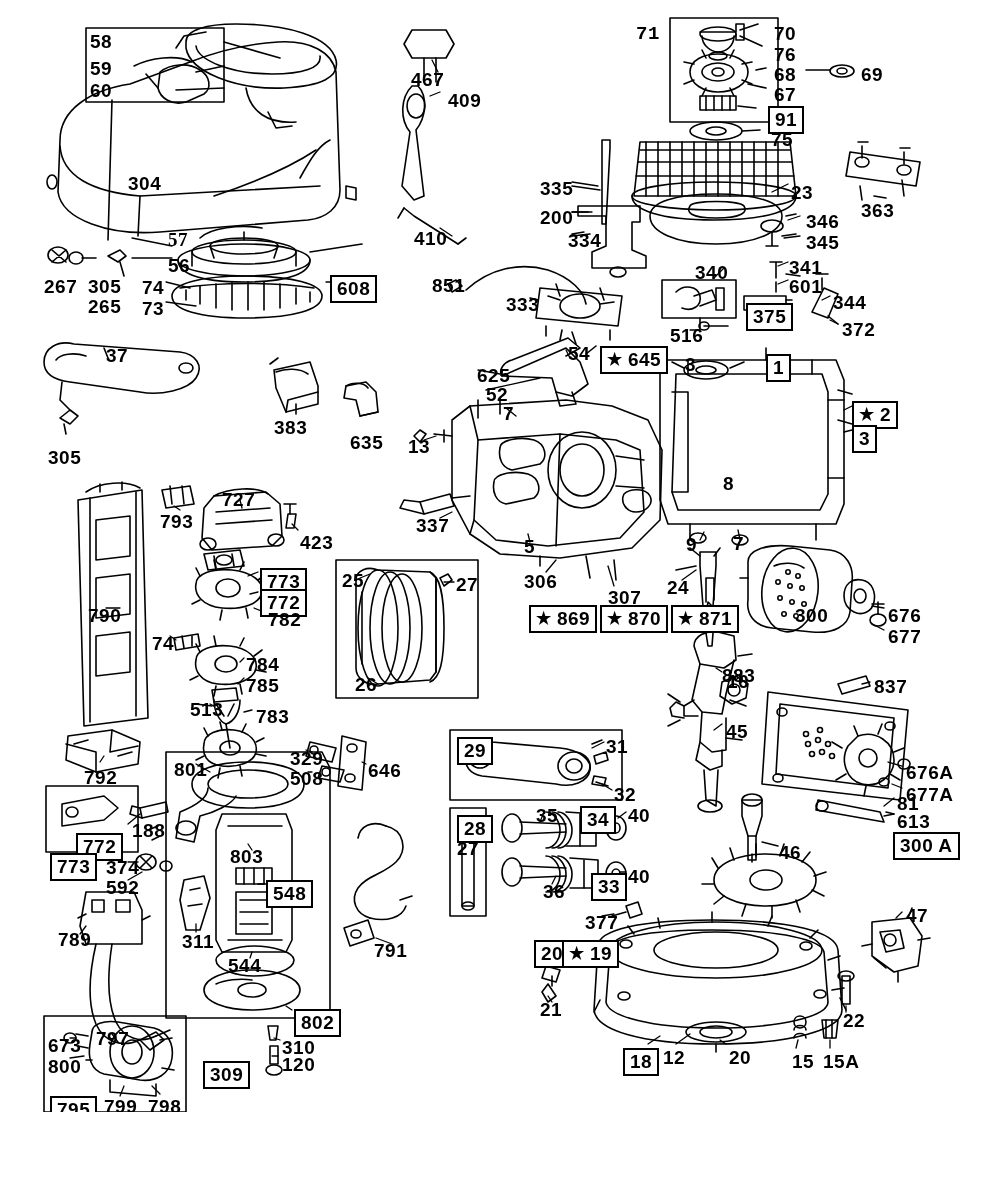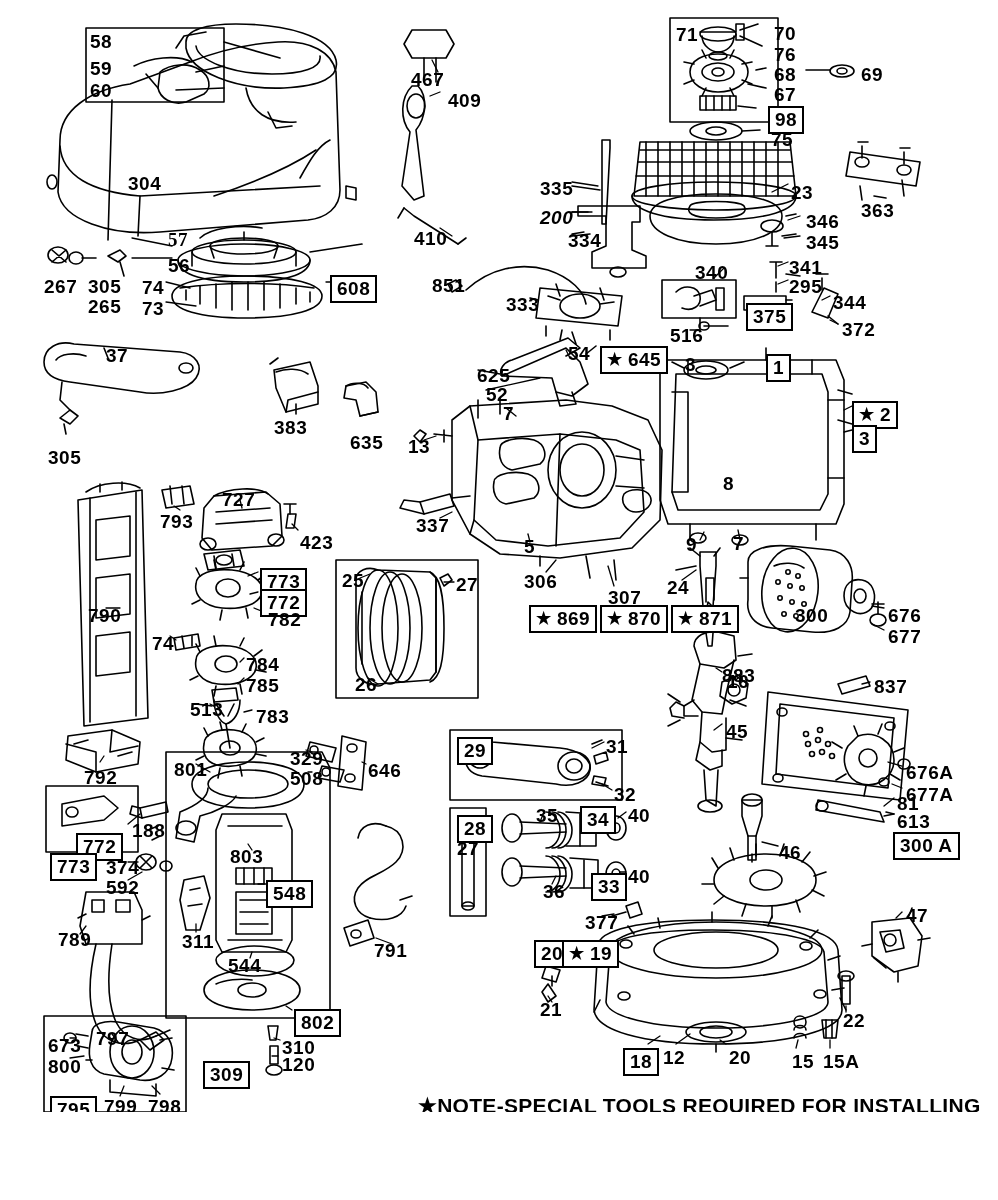--- a/index.html
+++ b/index.html
@@ -726,37 +726,37 @@
   </svg>
 
   <div id="labels">
       <div class="lbl" style="left: 90px; top: 32px;"><span>58</span></div>
       <div class="lbl" style="left: 90px; top: 59px;"><span>59</span></div>
       <div class="lbl" style="left: 90px; top: 81px;"><span>60</span></div>
       <div class="lbl" style="left: 128px; top: 174px;"><span>304</span></div>
       <div class="lbl" style="left: 411px; top: 70px;"><span>467</span></div>
       <div class="lbl" style="left: 448px; top: 91px;"><span>409</span></div>
       <div class="lbl" style="left: 414px; top: 229px;"><span>410</span></div>
-      <div class="lbl" style="left: 676px; top: 25px;"><span>71</span></div>
+      <div class="lbl" style="left: 636px; top: 25px; font-family: Liberation Mono, monospace;"><span>71</span></div>
       <div class="lbl" style="left: 774px; top: 24px;"><span>70</span></div>
       <div class="lbl" style="left: 774px; top: 45px;"><span>76</span></div>
       <div class="lbl" style="left: 774px; top: 65px;"><span>68</span></div>
       <div class="lbl" style="left: 861px; top: 65px;"><span>69</span></div>
       <div class="lbl" style="left: 774px; top: 85px;"><span>67</span></div>
-      <div class="lbl boxed" style="left: 768px; top: 106px;"><span>98</span></div>
+      <div class="lbl boxed" style="left: 768px; top: 106px;"><span>91</span></div>
       <div class="lbl" style="left: 771px; top: 130px;"><span>75</span></div>
       <div class="lbl" style="left: 791px; top: 183px;"><span>23</span></div>
       <div class="lbl" style="left: 861px; top: 201px;"><span>363</span></div>
       <div class="lbl" style="left: 540px; top: 179px;"><span>335</span></div>
-      <div class="lbl" style="left: 540px; top: 208px; font-style: italic;"><span>200</span></div>
+      <div class="lbl" style="left: 540px; top: 208px;"><span>200</span></div>
       <div class="lbl" style="left: 540px; top: 231px; margin-left: 28px;"><span>334</span></div>
       <div class="lbl" style="left: 806px; top: 212px;"><span>346</span></div>
       <div class="lbl" style="left: 806px; top: 233px;"><span>345</span></div>
       <div class="lbl" style="left: 789px; top: 258px;"><span>341</span></div>
-      <div class="lbl" style="left: 789px; top: 277px;"><span>295</span></div>
+      <div class="lbl" style="left: 789px; top: 277px;"><span>601</span></div>
       <div class="lbl" style="left: 695px; top: 263px;"><span>340</span></div>
       <div class="lbl boxed" style="left: 746px; top: 303px;"><span>375</span></div>
       <div class="lbl" style="left: 670px; top: 326px;"><span>516</span></div>
       <div class="lbl" style="left: 833px; top: 293px;"><span>344</span></div>
       <div class="lbl" style="left: 842px; top: 320px;"><span>372</span></div>
       <div class="lbl" style="left: 432px; top: 276px;"><span>851</span></div>
       <div class="lbl" style="left: 506px; top: 295px;"><span>333</span></div>
       <div class="lbl" style="left: 44px; top: 277px;"><span>267</span></div>
       <div class="lbl" style="left: 88px; top: 277px;"><span>305</span></div>
       <div class="lbl" style="left: 88px; top: 297px;"><span>265</span></div>
@@ -862,17 +862,14 @@
       <div class="lbl" style="left: 906px; top: 906px;"><span>47</span></div>
       <div class="lbl" style="left: 843px; top: 1011px;"><span>22</span></div>
       <div class="lbl boxed" style="left: 623px; top: 1048px;"><span>18</span></div>
       <div class="lbl" style="left: 663px; top: 1048px;"><span>12</span></div>
       <div class="lbl" style="left: 729px; top: 1048px;"><span>20</span></div>
       <div class="lbl" style="left: 792px; top: 1052px;"><span>15</span></div>
       <div class="lbl" style="left: 823px; top: 1052px;"><span>15A</span></div>
     </div>
 
 
-  <div class="note-line" style="left:418px; top:1094px;">
-    <span>★</span><span>NOTE-SPECIAL TOOLS REQUIRED  FOR INSTALLING</span>
-  </div>
 
 </div>
 
 </body></html>

